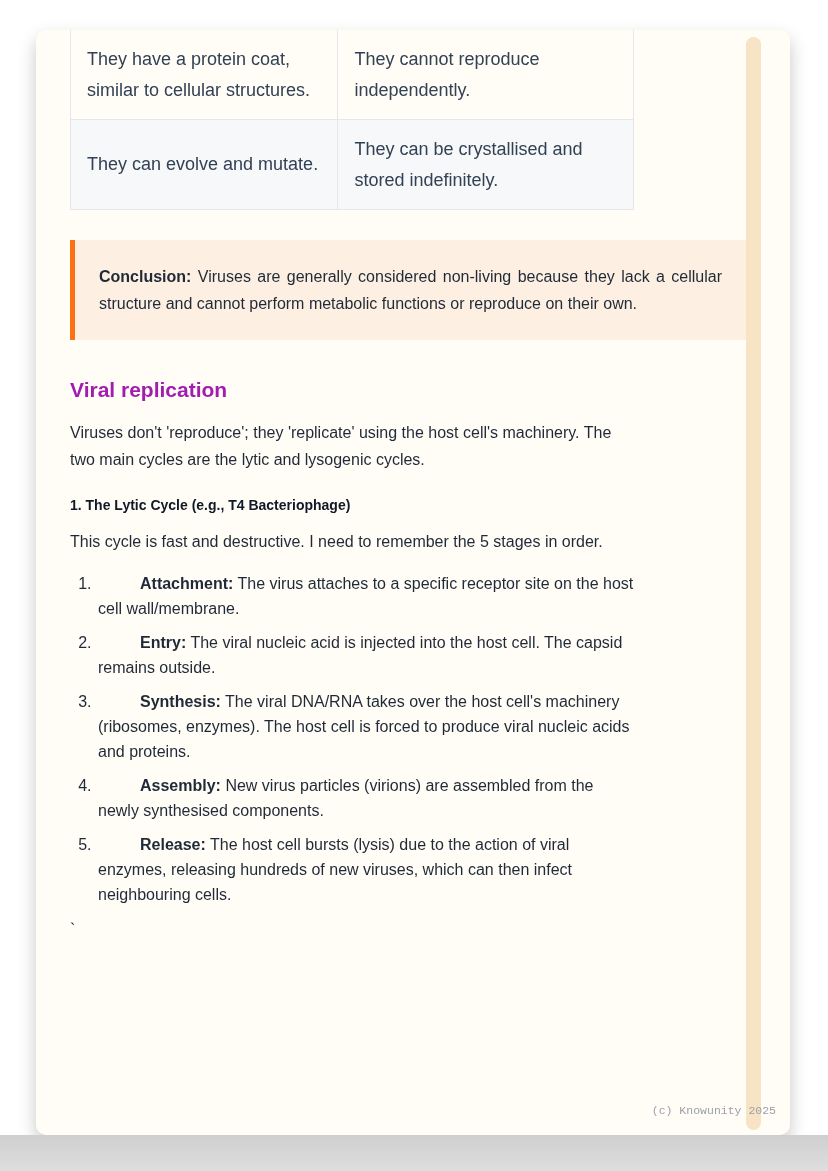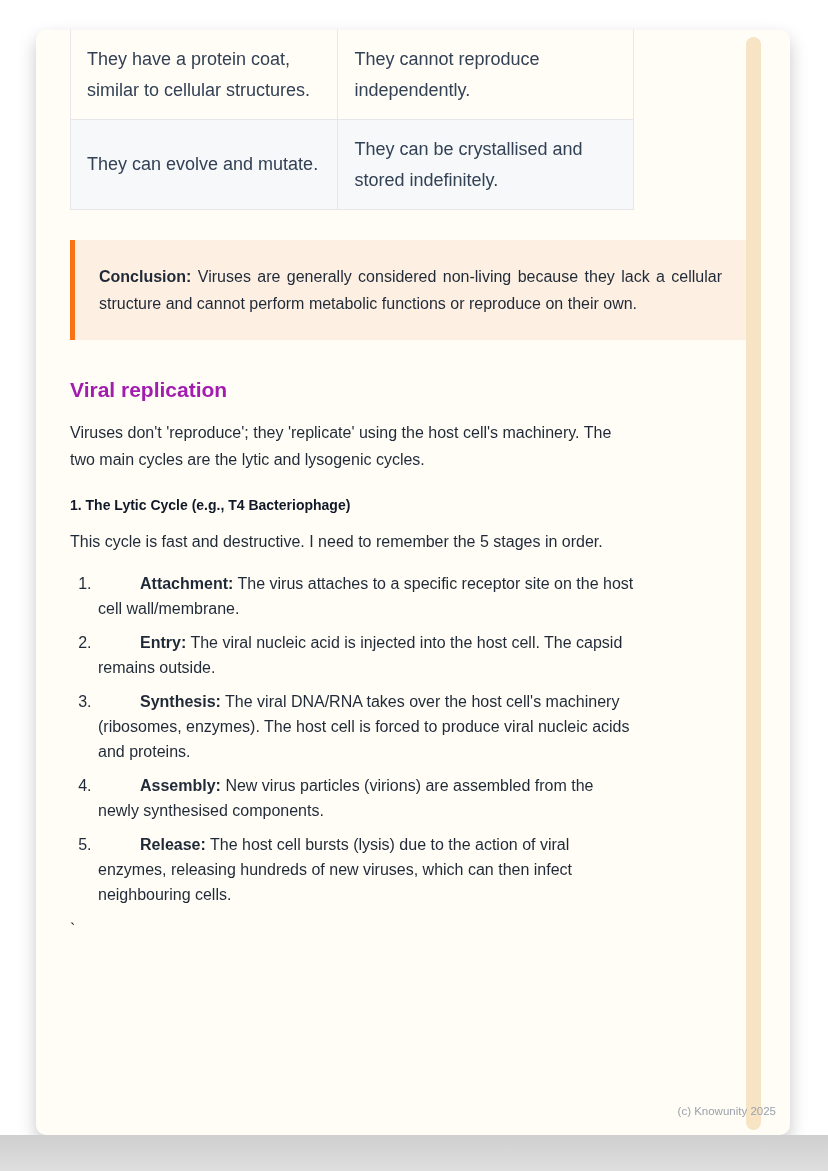--- a/index.html
+++ b/index.html
@@ -128,20 +128,21 @@
     color: #1f2937;
   }
 
   .footer {
     position: absolute;
     right: 14px;
     bottom: 18px;
     font-size: 11.5px;
     color: #9aa1ab;
     z-index: 3;
+    font-family: Liberation Mono, monospace;
   }
 </style>
 </head>
 <body>
 
 <div class="page">
 
   <div class="margin-strip"></div>
 
   <div class="content">

